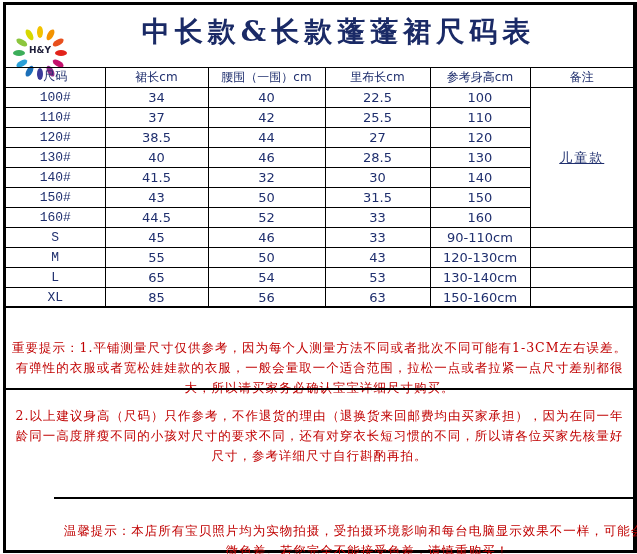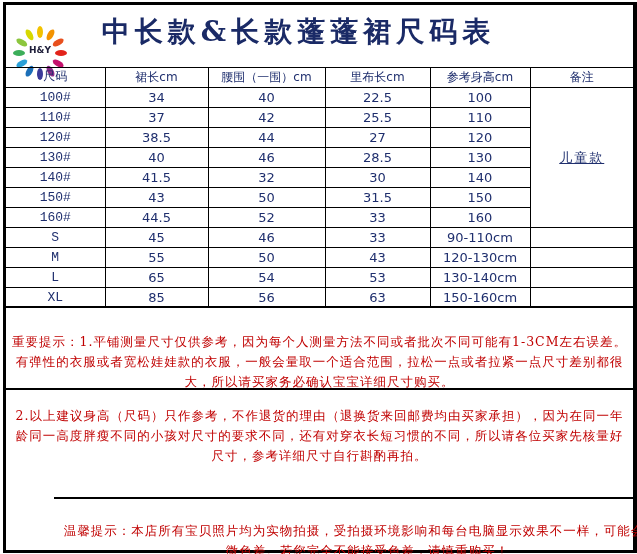--- a/index.html
+++ b/index.html
@@ -1,30 +1,30 @@
 <!DOCTYPE html>
 <html><head>
 <meta charset="utf-8">
 <style>
   html, body { margin:0; padding:0; background:#ffffff; }
   body { width:637px; height:554px; position:relative; overflow:hidden; font-family:"DejaVu Serif", serif; }
   .frame { position:absolute; left:3px; top:2px; width:627px; height:545px; border:3px solid #000; border-right-width:4px; box-sizing:content-box; }
   .header { position:absolute; left:0; top:0; width:627px; height:62px; }
   .logo { position:absolute; left:6px; top:20px; width:56px; height:56px; }
   .logo-text { position:absolute; left:0; top:20px; width:56px; text-align:center; font-family:"DejaVu Sans", sans-serif; font-weight:bold; font-size:9px; color:#1f1f3a; }
-  .title { position:absolute; left:0; top:8px; width:585px; text-align:center; font-size:28px; color:#1a2a66; letter-spacing:5px; font-weight:bold; font-family:"DejaVu Serif", serif; }
+  .title { position:absolute; left:0; top:8px; width:585px; text-align:center; font-size:28px; color:#1a2a66; letter-spacing:5px; font-weight:bold; font-family:"DejaVu Serif", serif;padding-left:40px; }
   table.size { position:absolute; left:0; top:62px; width:627px; border-collapse:collapse; table-layout:fixed; }
   table.size td, table.size th { border:1px solid #000; height:19px; padding:0; text-align:center; font-family:"DejaVu Sans", sans-serif; font-size:13px; color:#1f2f6e; font-weight:normal; line-height:19px; }
   table.size th { font-size:12px; }
   table.size tr:first-child th { border-top:1px solid #000; }
   table.size td:first-child, table.size th:first-child { border-left:none;font-family:Liberation Mono, monospace; }
   table.size td:last-child, table.size th:last-child { border-right:none; }
   .remark { font-family:"DejaVu Serif", serif; font-size:12px; letter-spacing:2px;text-decoration:underline; }
   .note { position:absolute; left:0; width:627px; border-top:2px solid #000; box-sizing:border-box; color:#c00000; font-family:"DejaVu Serif", serif; font-size:12.5px; line-height:20px; text-align:center; padding:0 6px; letter-spacing:1px; }
-  .note1 { top:301px; height:82px; padding-top:24px; }
+  .note1 { top:301px; height:82px; padding-top:30px; }
   .note2 { top:383px; height:81px; padding-top:16px; }
   .note3 { top:492px; height:81px; padding-top:22px;margin-left:48px; }
 </style>
 </head>
 <body>
 
 <div class="frame">
   <div class="header">
     <div class="logo">
       <svg width="56" height="56" viewBox="0 0 56 56">

